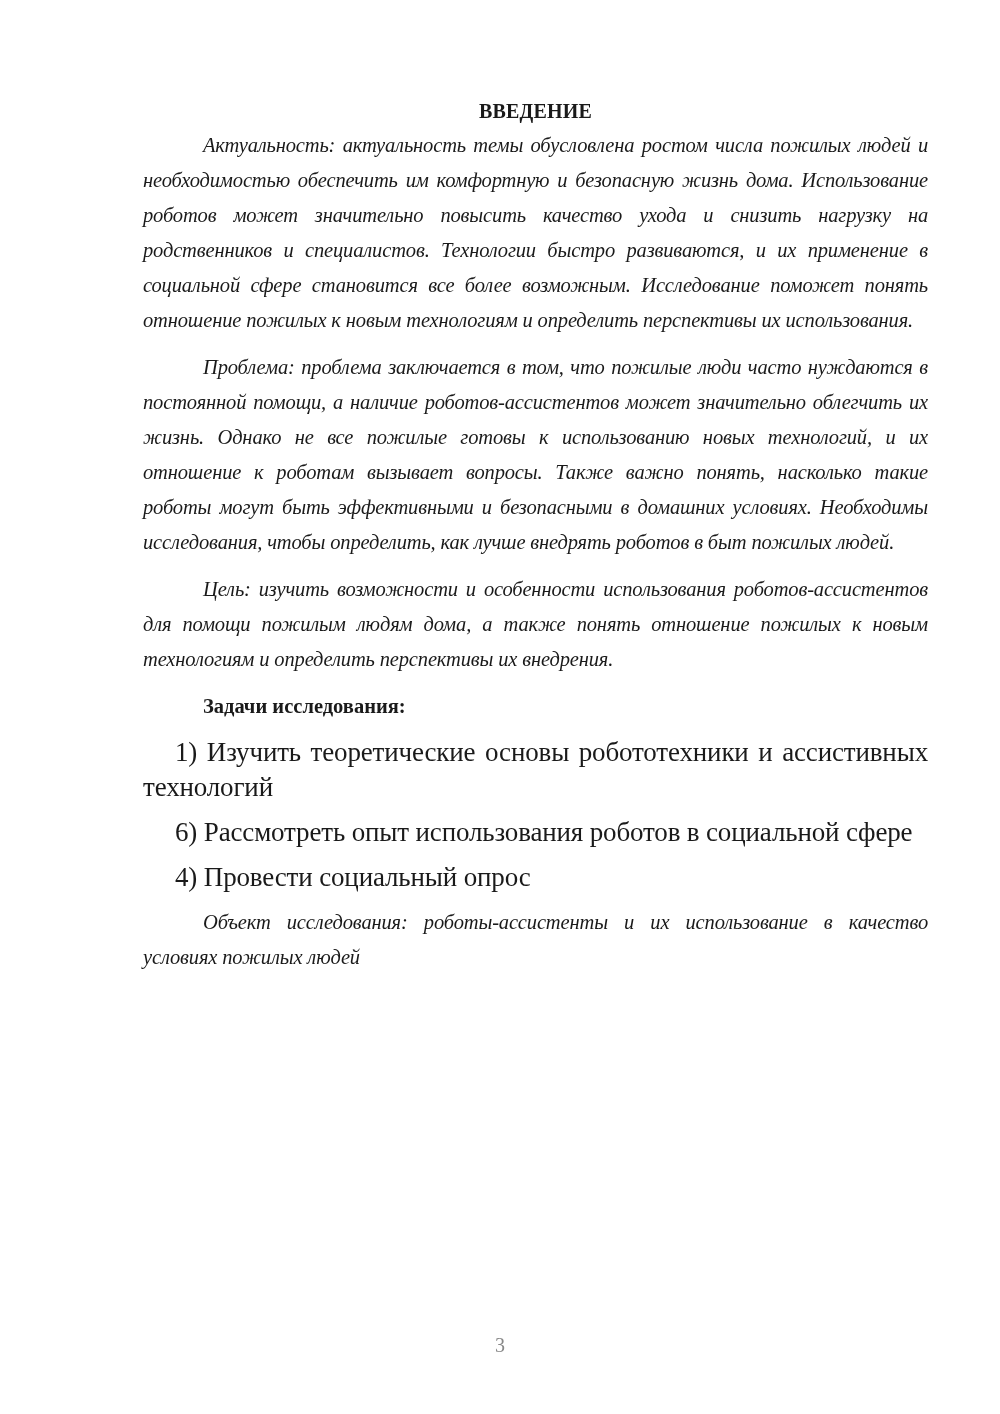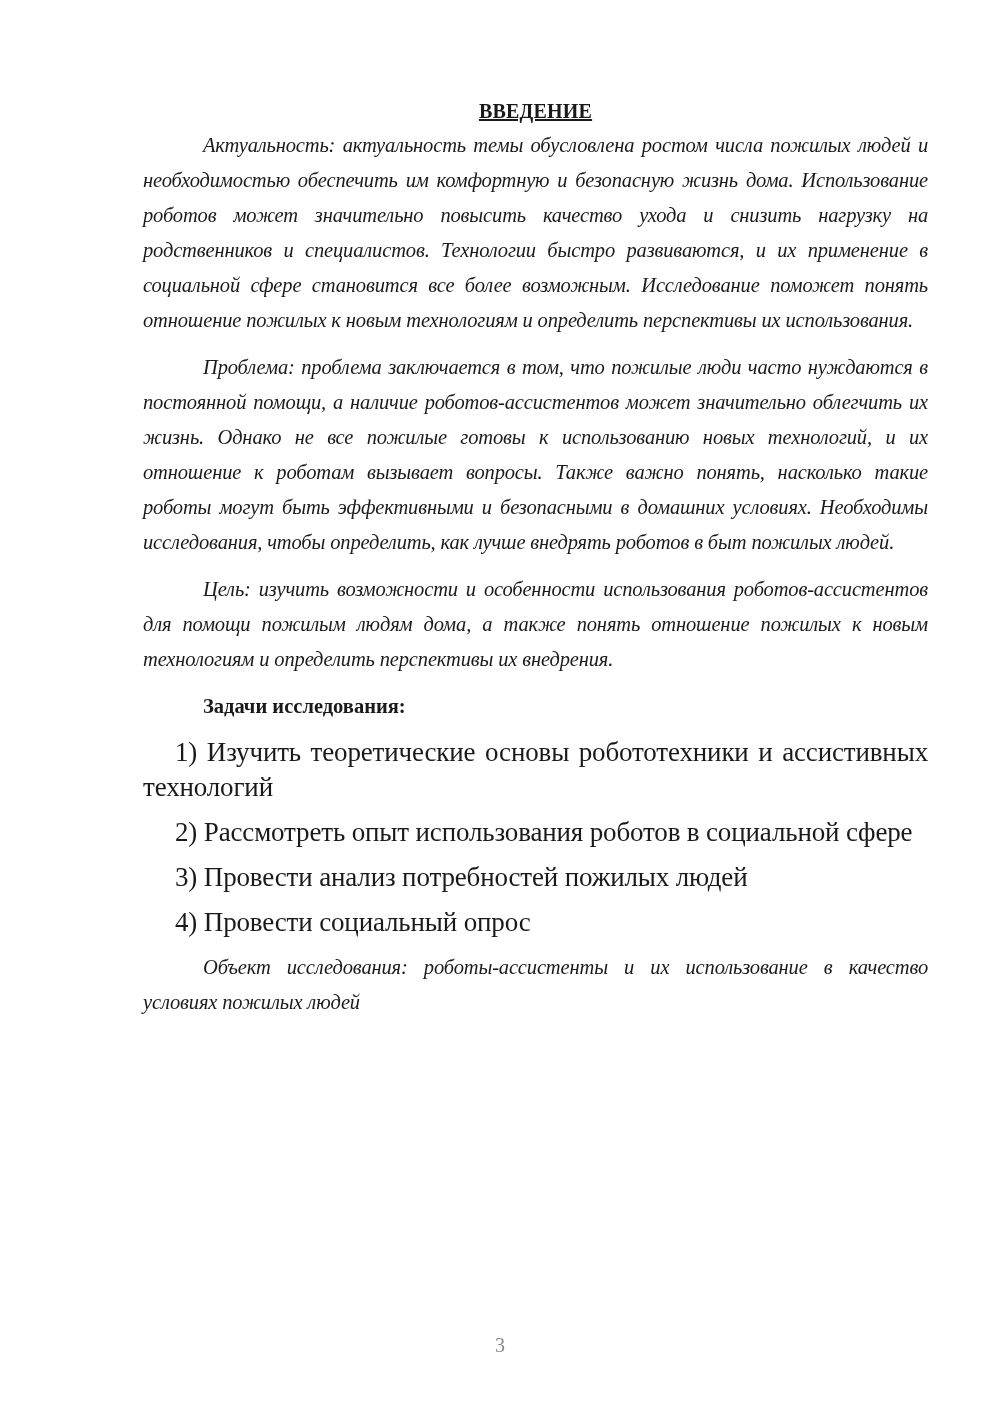--- a/index.html
+++ b/index.html
@@ -21,21 +21,20 @@
       top: 96px;
       width: 785px;
     }
     .title {
       text-align: center;
       font-weight: bold;
       font-size: 20px;
       line-height: 30px;
       margin: 0 0 2px 0;
       letter-spacing: 0.2px;
-      text-decoration: underline;
     }
     .para {
       font-size: 20.5px;
       line-height: 35px;
       text-align: justify;
       text-indent: 60px;
       margin: 0 0 12px 0;
       letter-spacing: -0.15px;
       font-style: italic;
     }
@@ -73,21 +72,20 @@
   <p class="para">Актуальность: актуальность темы обусловлена ростом числа пожилых людей и необходимостью обеспечить им комфортную и безопасную жизнь дома. Использование роботов может значительно повысить качество ухода и снизить нагрузку на родственников и специалистов. Технологии быстро развиваются, и их применение в социальной сфере становится все более возможным. Исследование поможет понять отношение пожилых к новым технологиям и определить перспективы их использования.</p>
 
   <p class="para">Проблема: проблема заключается в том, что пожилые люди часто нуждаются в постоянной помощи, а наличие роботов-ассистентов может значительно облегчить их жизнь. Однако не все пожилые готовы к использованию новых технологий, и их отношение к роботам вызывает вопросы. Также важно понять, насколько такие роботы могут быть эффективными и безопасными в домашних условиях. Необходимы исследования, чтобы определить, как лучше внедрять роботов в быт пожилых людей.</p>
 
   <p class="para">Цель: изучить возможности и особенности использования роботов-ассистентов для помощи пожилым людям дома, а также понять отношение пожилых к новым технологиям и определить перспективы их внедрения.</p>
 
   <p class="tasks-heading">Задачи исследования:</p>
 
   <div>
     <p class="task">1) Изучить теоретические основы робототехники и ассистивных технологий</p>
-    <p class="task">2) Рассмотреть опыт использования роботов в социальной сфере</p>
-    <p class="task">3) Провести анализ потребностей пожилых людей</p>
+    <p class="task">6) Рассмотреть опыт использования роботов в социальной сфере</p>
     <p class="task">4) Провести социальный опрос</p>
   </div>
 
   <p class="para">Объект исследования: роботы-ассистенты и их использование в качество условиях пожилых людей</p>
 </div>
 
 <div class="page-number">3</div>
 
 </body></html>

